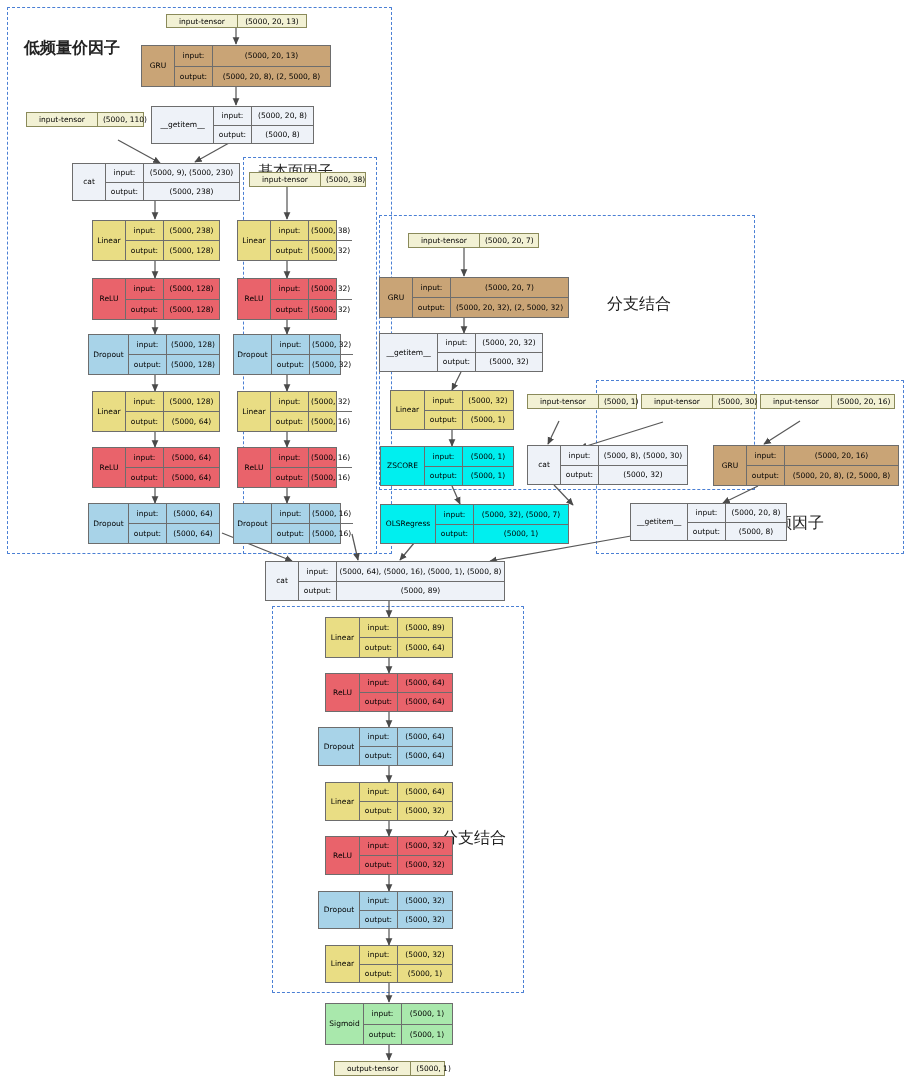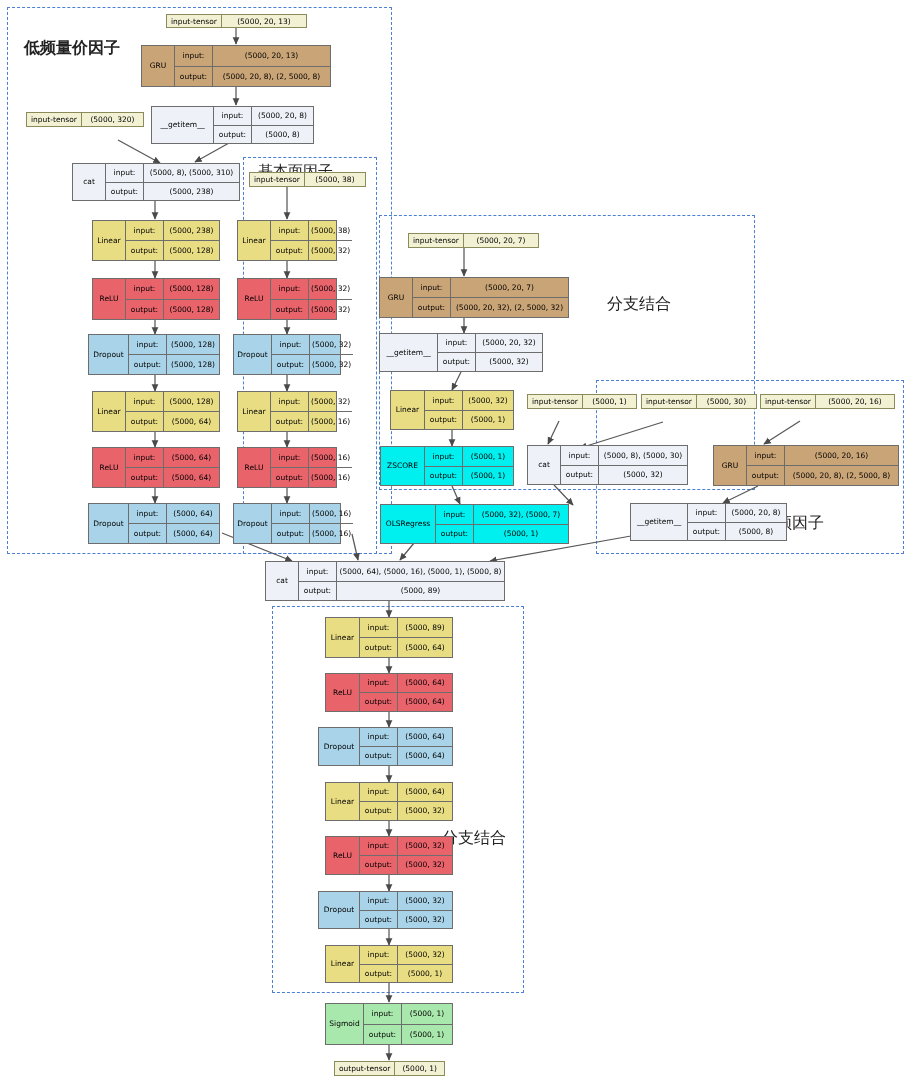--- a/index.html
+++ b/index.html
@@ -21,21 +21,21 @@
   .node .io .row{display:flex;flex:1;box-sizing:border-box;}
   .node .io .row.top{border-bottom:1px solid #6d6d6d;}
   .node .io .lab{width:38px;display:flex;align-items:center;justify-content:center;
                  border-right:1px solid #6d6d6d;box-sizing:border-box;white-space:nowrap;}
   .node .io .val{flex:1;display:flex;align-items:center;justify-content:center;
                  box-sizing:border-box;white-space:nowrap;padding:0 2px;}
 
   
   .pill{position:absolute;display:flex;border:1px solid #8a8a5a;box-sizing:border-box;
         background:#f2f1d4;font-size:7.5px;}
-  .pill .a{display:flex;align-items:center;justify-content:center;padding:0 4px;
+  .pill .a{display:flex;align-items:center;justify-content:center;padding:0 12px;
            border-right:1px solid #8a8a5a;white-space:nowrap;box-sizing:border-box;}
   .pill .b{display:flex;align-items:center;justify-content:center;padding:0 5px;
            white-space:nowrap;box-sizing:border-box;flex:1;}
 
   
   .t-gru     {background:#c9a476;}
   .t-getitem {background:#eef2f8;}
   .t-cat     {background:#eef2f8;}
   .t-linear  {background:#e9dd84;}
   .t-relu    {background:#e9636b;}
@@ -149,29 +149,29 @@
         </div>
       <div class="row">
           <div class="lab">output:</div>
           <div class="val">(5000, 8)</div>
         </div>
     </div>
   </div>
 
   <div class="pill" style="left:26px;top:112px;width:118px;height:15px;">
     <span class="a">input-tensor</span>
-    <span class="b">(5000, 320)</span>
+    <span class="b">(5000, 110)</span>
   </div>
 
   <div class="node t-cat" style="left:72px;top:163px;width:168px;height:38px;">
     <div class="nm" style="width:22px;">cat</div>
     <div class="io">
       <div class="row top">
           <div class="lab">input:</div>
-          <div class="val">(5000, 8), (5000, 310)</div>
+          <div class="val">(5000, 9), (5000, 230)</div>
         </div>
       <div class="row">
           <div class="lab">output:</div>
           <div class="val">(5000, 238)</div>
         </div>
     </div>
   </div>
 
   <div class="node t-linear" style="left:92px;top:220px;width:128px;height:41px;">
     <div class="nm" style="width:32px;">Linear</div>

